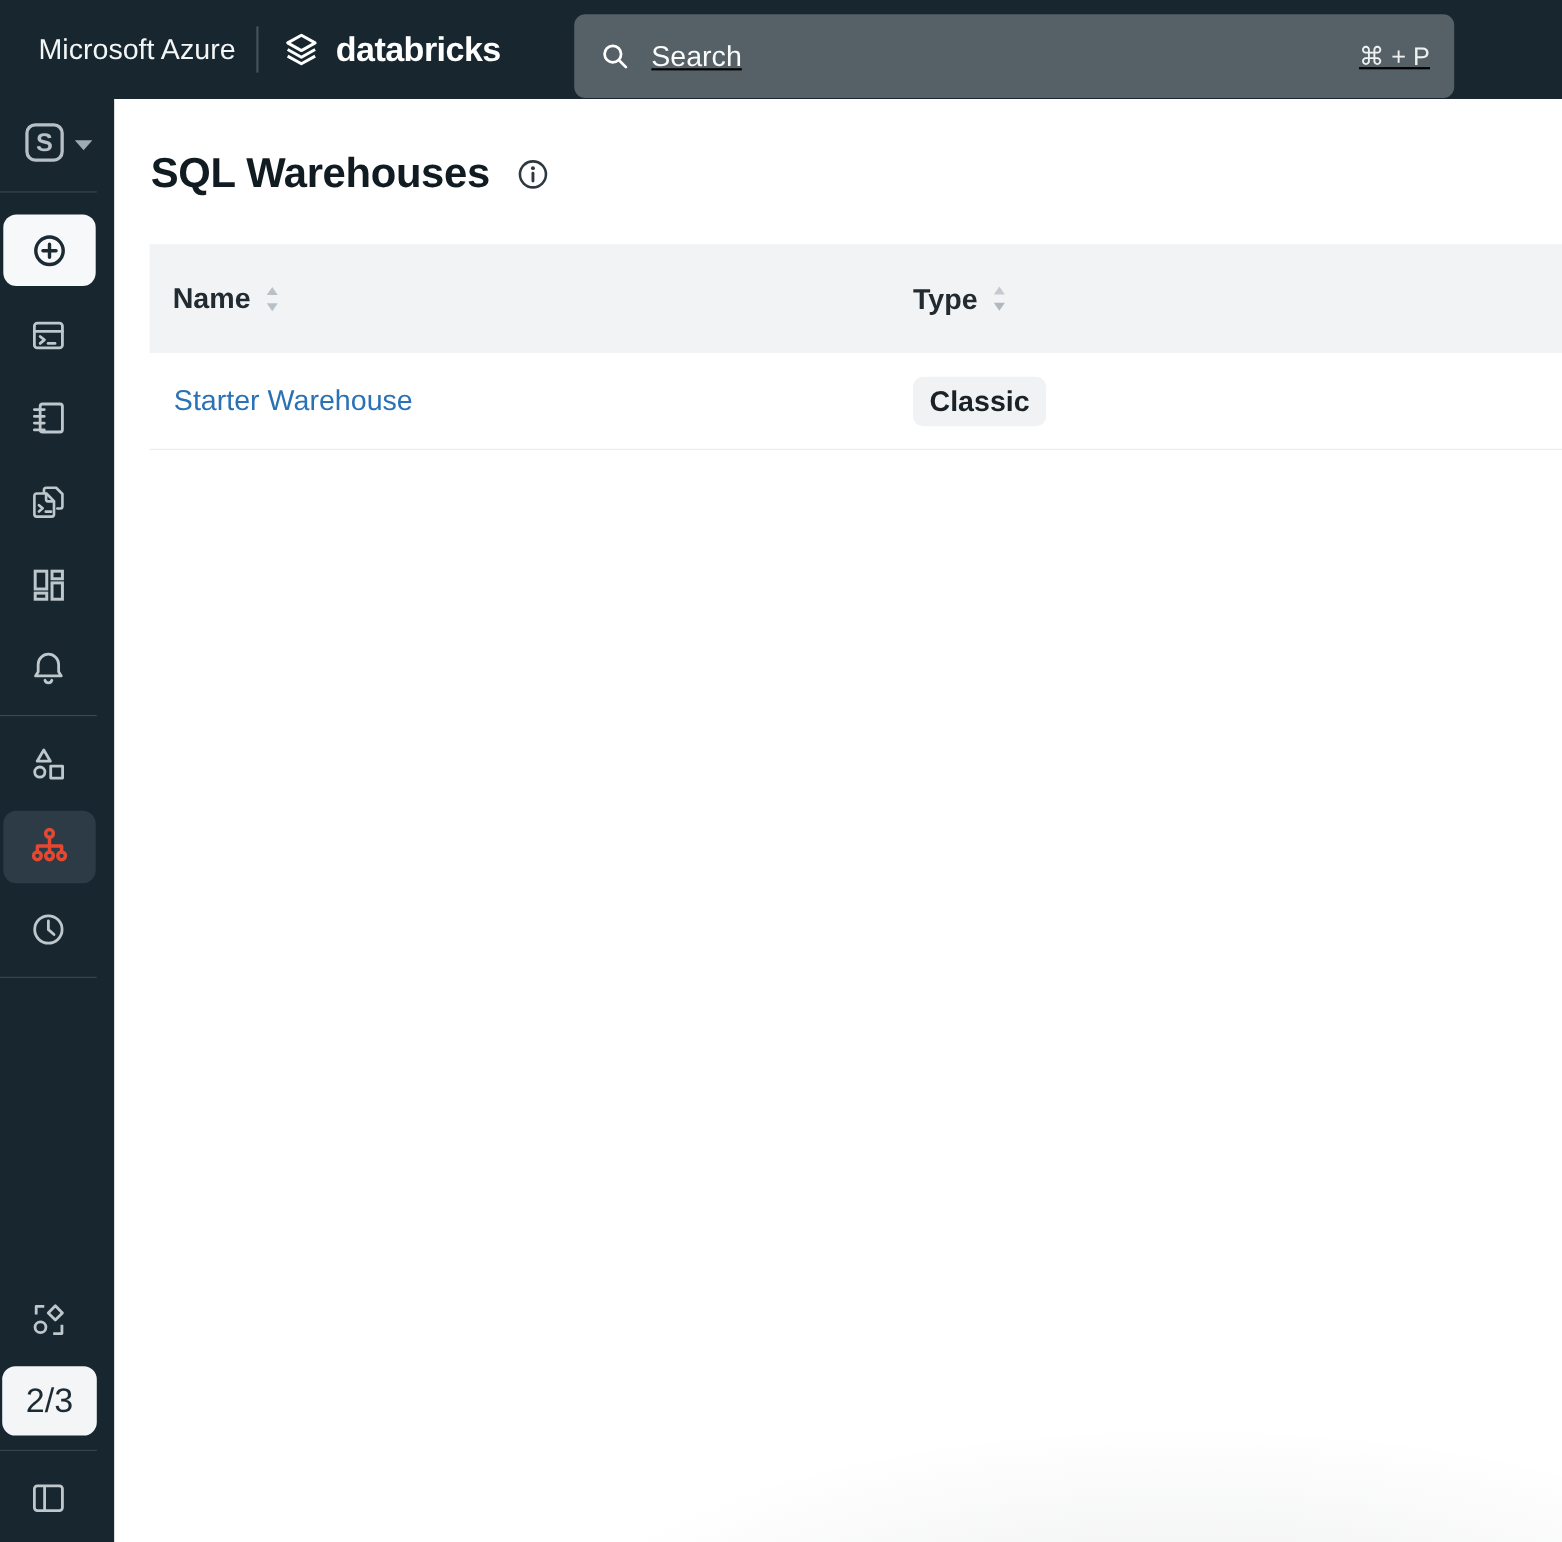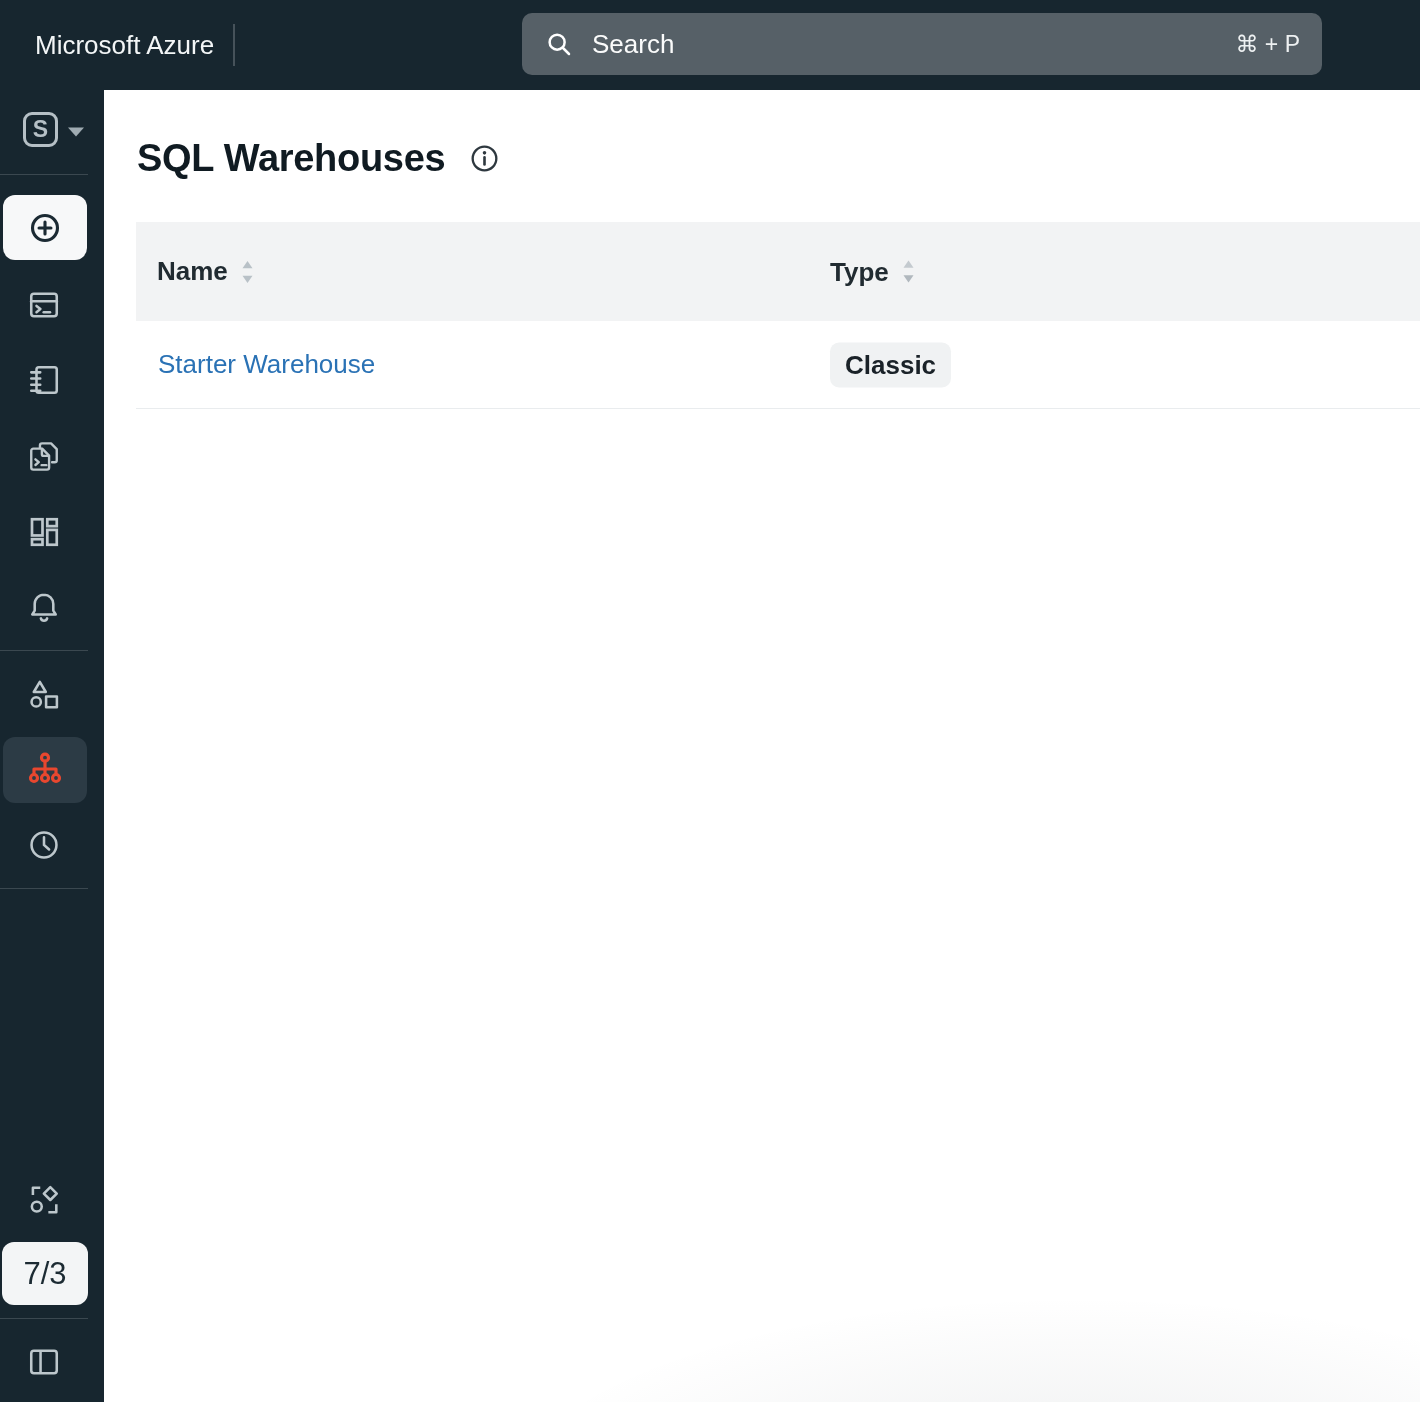--- a/index.html
+++ b/index.html
@@ -6,22 +6,22 @@
   .screen{position:relative;width:1420px;height:1402px;background:#fff;overflow:hidden;
           font-family:"Liberation Sans", sans-serif;-webkit-font-smoothing:antialiased;}
 
   
   .topbar{position:absolute;left:0;top:0;width:1420px;height:90px;background:#17262f;
           display:flex;align-items:center;}
   .azure-label{margin-left:35px;font-size:26px;color:#f3f6f7;white-space:nowrap;cursor:default;}
   .tb-divider{width:2px;height:42px;background:#46525a;margin:0 19px 0 19px;}
   .brand{display:flex;align-items:center;gap:11px;}
   .brand-word{font-size:31px;font-weight:700;color:#ffffff;letter-spacing:-0.5px;}
-  .searchbox{position:absolute;left:522px;top:13px;width:800px;height:62px;background:#566067;
-             border-radius:10px;display:flex;align-items:center;padding:0 22px;box-sizing:border-box;}
+  .searchbox{position:absolute;left:522px;top:13px;width:800px;height:76px;background:#566067;
+             border-radius:10px;display:flex;align-items:center;padding:0 22px;box-sizing:border-box;text-decoration:underline;}
   .searchbox input{flex:1;background:transparent;border:none;outline:none;color:#fff;
                    font-size:26px;font-family:"Liberation Sans", sans-serif;margin-left:16px;}
   .searchbox input::placeholder{color:#fafbfb;opacity:1;}
   .search-shortcut{font-size:23px;color:#eef1f2;white-space:nowrap;}
 
   
   .sidebar{position:absolute;left:0;top:90px;width:104px;height:1312px;background:#17262f;}
   .ws-switcher{position:absolute;left:0;top:0;width:104px;height:70px;cursor:pointer;}
   .ws-badge{position:absolute;left:23px;top:22px;width:35px;height:35px;border:3px solid #b6c0c6;
             border-radius:9px;color:#b6c0c6;font-weight:700;font-size:23px;display:flex;
@@ -62,20 +62,32 @@
   svg{display:block;}
 </style>
 </head>
 <body>
 
 <div class="screen">
 
   <div class="topbar">
     <span class="azure-label">Microsoft Azure</span>
     <div class="tb-divider"></div>
+    <div class="brand">
+      <span>
+        <svg width="40" height="40" viewBox="0 0 24 24" fill="none" stroke="#ffffff" stroke-width="1.6" stroke-linejoin="round">
+          <g transform="translate(0,1.2)">
+            <path d="M12 3 4.5 7.2 12 11.4l7.5-4.2z"></path>
+            <path d="M4.5 10.8 12 15l7.5-4.2"></path>
+            <path d="M4.5 14.4 12 18.6l7.5-4.2"></path>
+          </g>
+        </svg>
+      </span>
+      <span class="brand-word">databricks</span>
+    </div>
     <div class="searchbox">
       <span>
         <svg width="30" height="30" viewBox="0 0 24 24" fill="none" stroke="#ffffff" stroke-width="2" stroke-linecap="round">
           <circle cx="10.5" cy="10.5" r="6"></circle>
           <path d="M15 15l5 5"></path>
         </svg>
       </span>
       <input type="text" placeholder="Search" style="">
       <span class="search-shortcut">⌘ + P</span>
     </div>
@@ -193,21 +205,21 @@
       <span>
         <svg width="36" height="36" viewBox="0 0 24 24" fill="none" stroke="#bdc7cc" stroke-width="1.7" stroke-linejoin="round">
           <path d="M9.5 3.8H4.6v4.9"></path>
           <path d="M16.2 3.4l4.3 4.3-4.3 4.3-4.3-4.3z"></path>
           <circle cx="7.2" cy="16.4" r="3.3"></circle>
           <path d="M20.2 14.9v5.3h-5.3"></path>
         </svg>
       </span>
     </div>
 
-    <div class="counter-badge">7/3</div>
+    <div class="counter-badge">2/3</div>
 
     <div class="sb-divider" style="top:1228px"></div>
 
     <div class="sb-item" style="top:1244px">
       <span>
         <svg width="36" height="36" viewBox="0 0 24 24" fill="none" stroke="#bdc7cc" stroke-width="1.7">
           <rect x="3.5" y="4.5" width="17" height="15" rx="1.8"></rect>
           <path d="M9.7 4.5v15"></path>
         </svg>
       </span>

